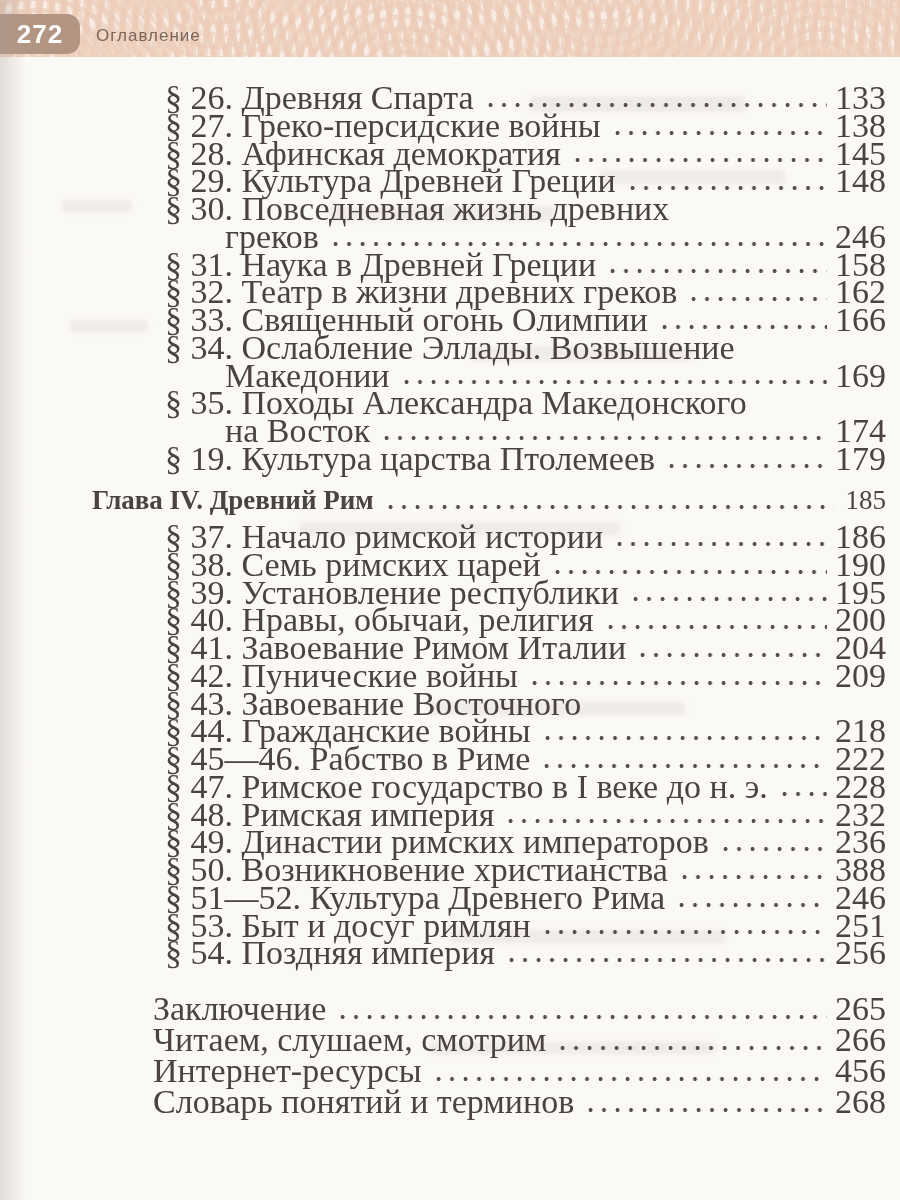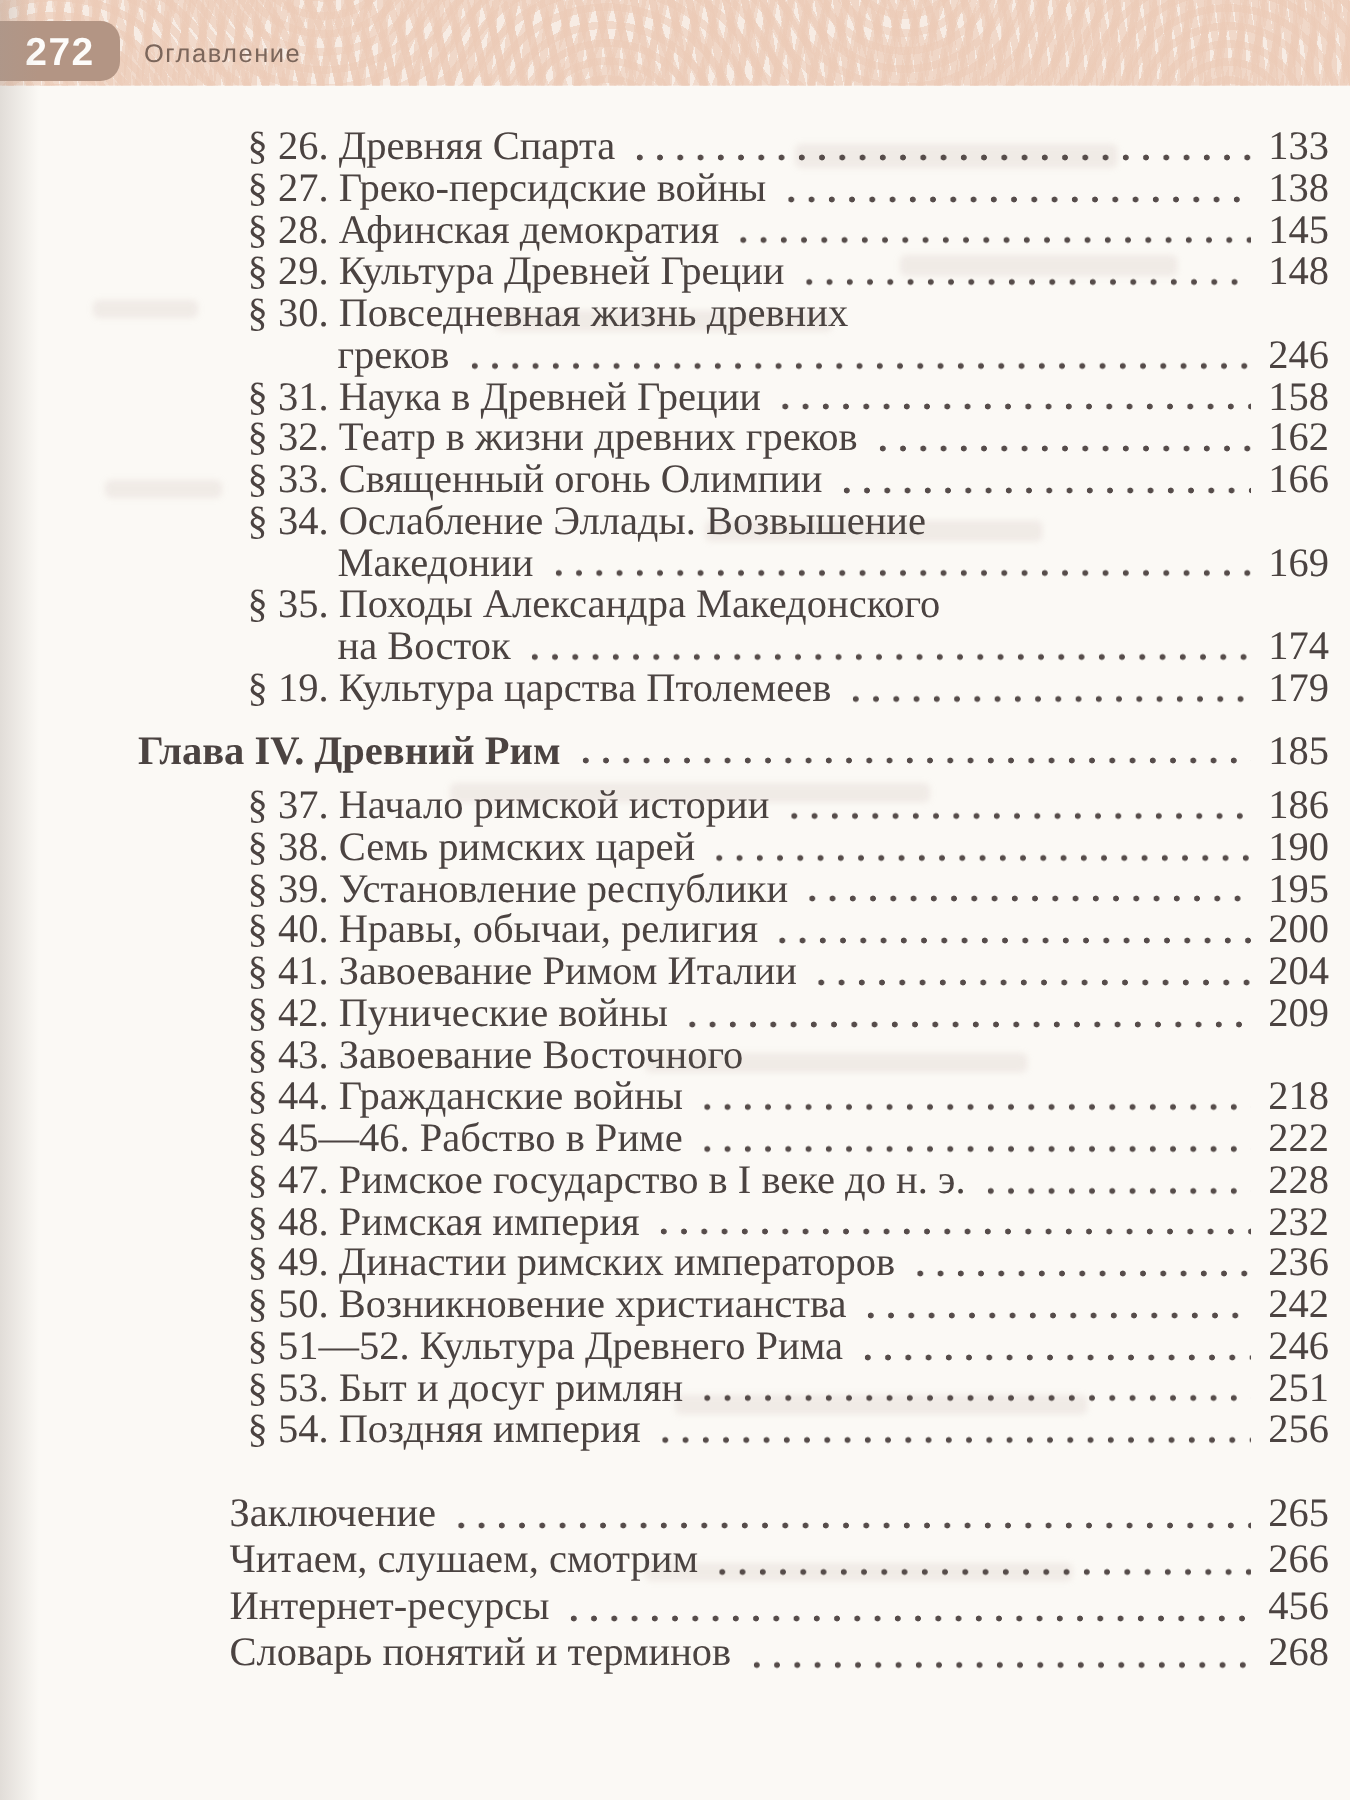--- a/index.html
+++ b/index.html
@@ -46,21 +46,21 @@
   .header-title {
     position: absolute;
     top: 26px; left: 96px;
     font-family: "Liberation Sans", sans-serif;
     font-size: 17px;
     letter-spacing: 1px;
     color: #7b665b;
   }
 
   
-  .toc-list { position: absolute; font-size: 27px; line-height: 27.75px; }
+  .toc-list { position: absolute; font-size: 34px; line-height: 27.75px; }
   .toc-greece { top: 84px;  left: 165px; right: 14px; }
   .toc-rome   { top: 523px; left: 165px; right: 14px; }
   .backmatter { top: 993px; left: 153px; right: 14px; line-height: 31px; }
 
   .row { display: flex; align-items: baseline; }
   .txt { white-space: nowrap; }
   .indent { padding-left: 60px; }
   .pg { white-space: nowrap; text-align: right; min-width: 44px; }
 
   .leader {
@@ -251,21 +251,21 @@
         <span class="pg">232</span>
       </div>
       <div class="row">
         <span class="txt">§ 49. Династии римских императоров</span>
         <span class="leader"></span>
         <span class="pg">236</span>
       </div>
       <div class="row">
         <span class="txt">§ 50. Возникновение христианства</span>
         <span class="leader"></span>
-        <span class="pg">242</span>
+        <span class="pg">388</span>
       </div>
       <div class="row">
         <span class="txt">§ 51—52. Культура Древнего Рима</span>
         <span class="leader"></span>
         <span class="pg">246</span>
       </div>
       <div class="row">
         <span class="txt">§ 53. Быт и досуг римлян</span>
         <span class="leader"></span>
         <span class="pg">251</span>

